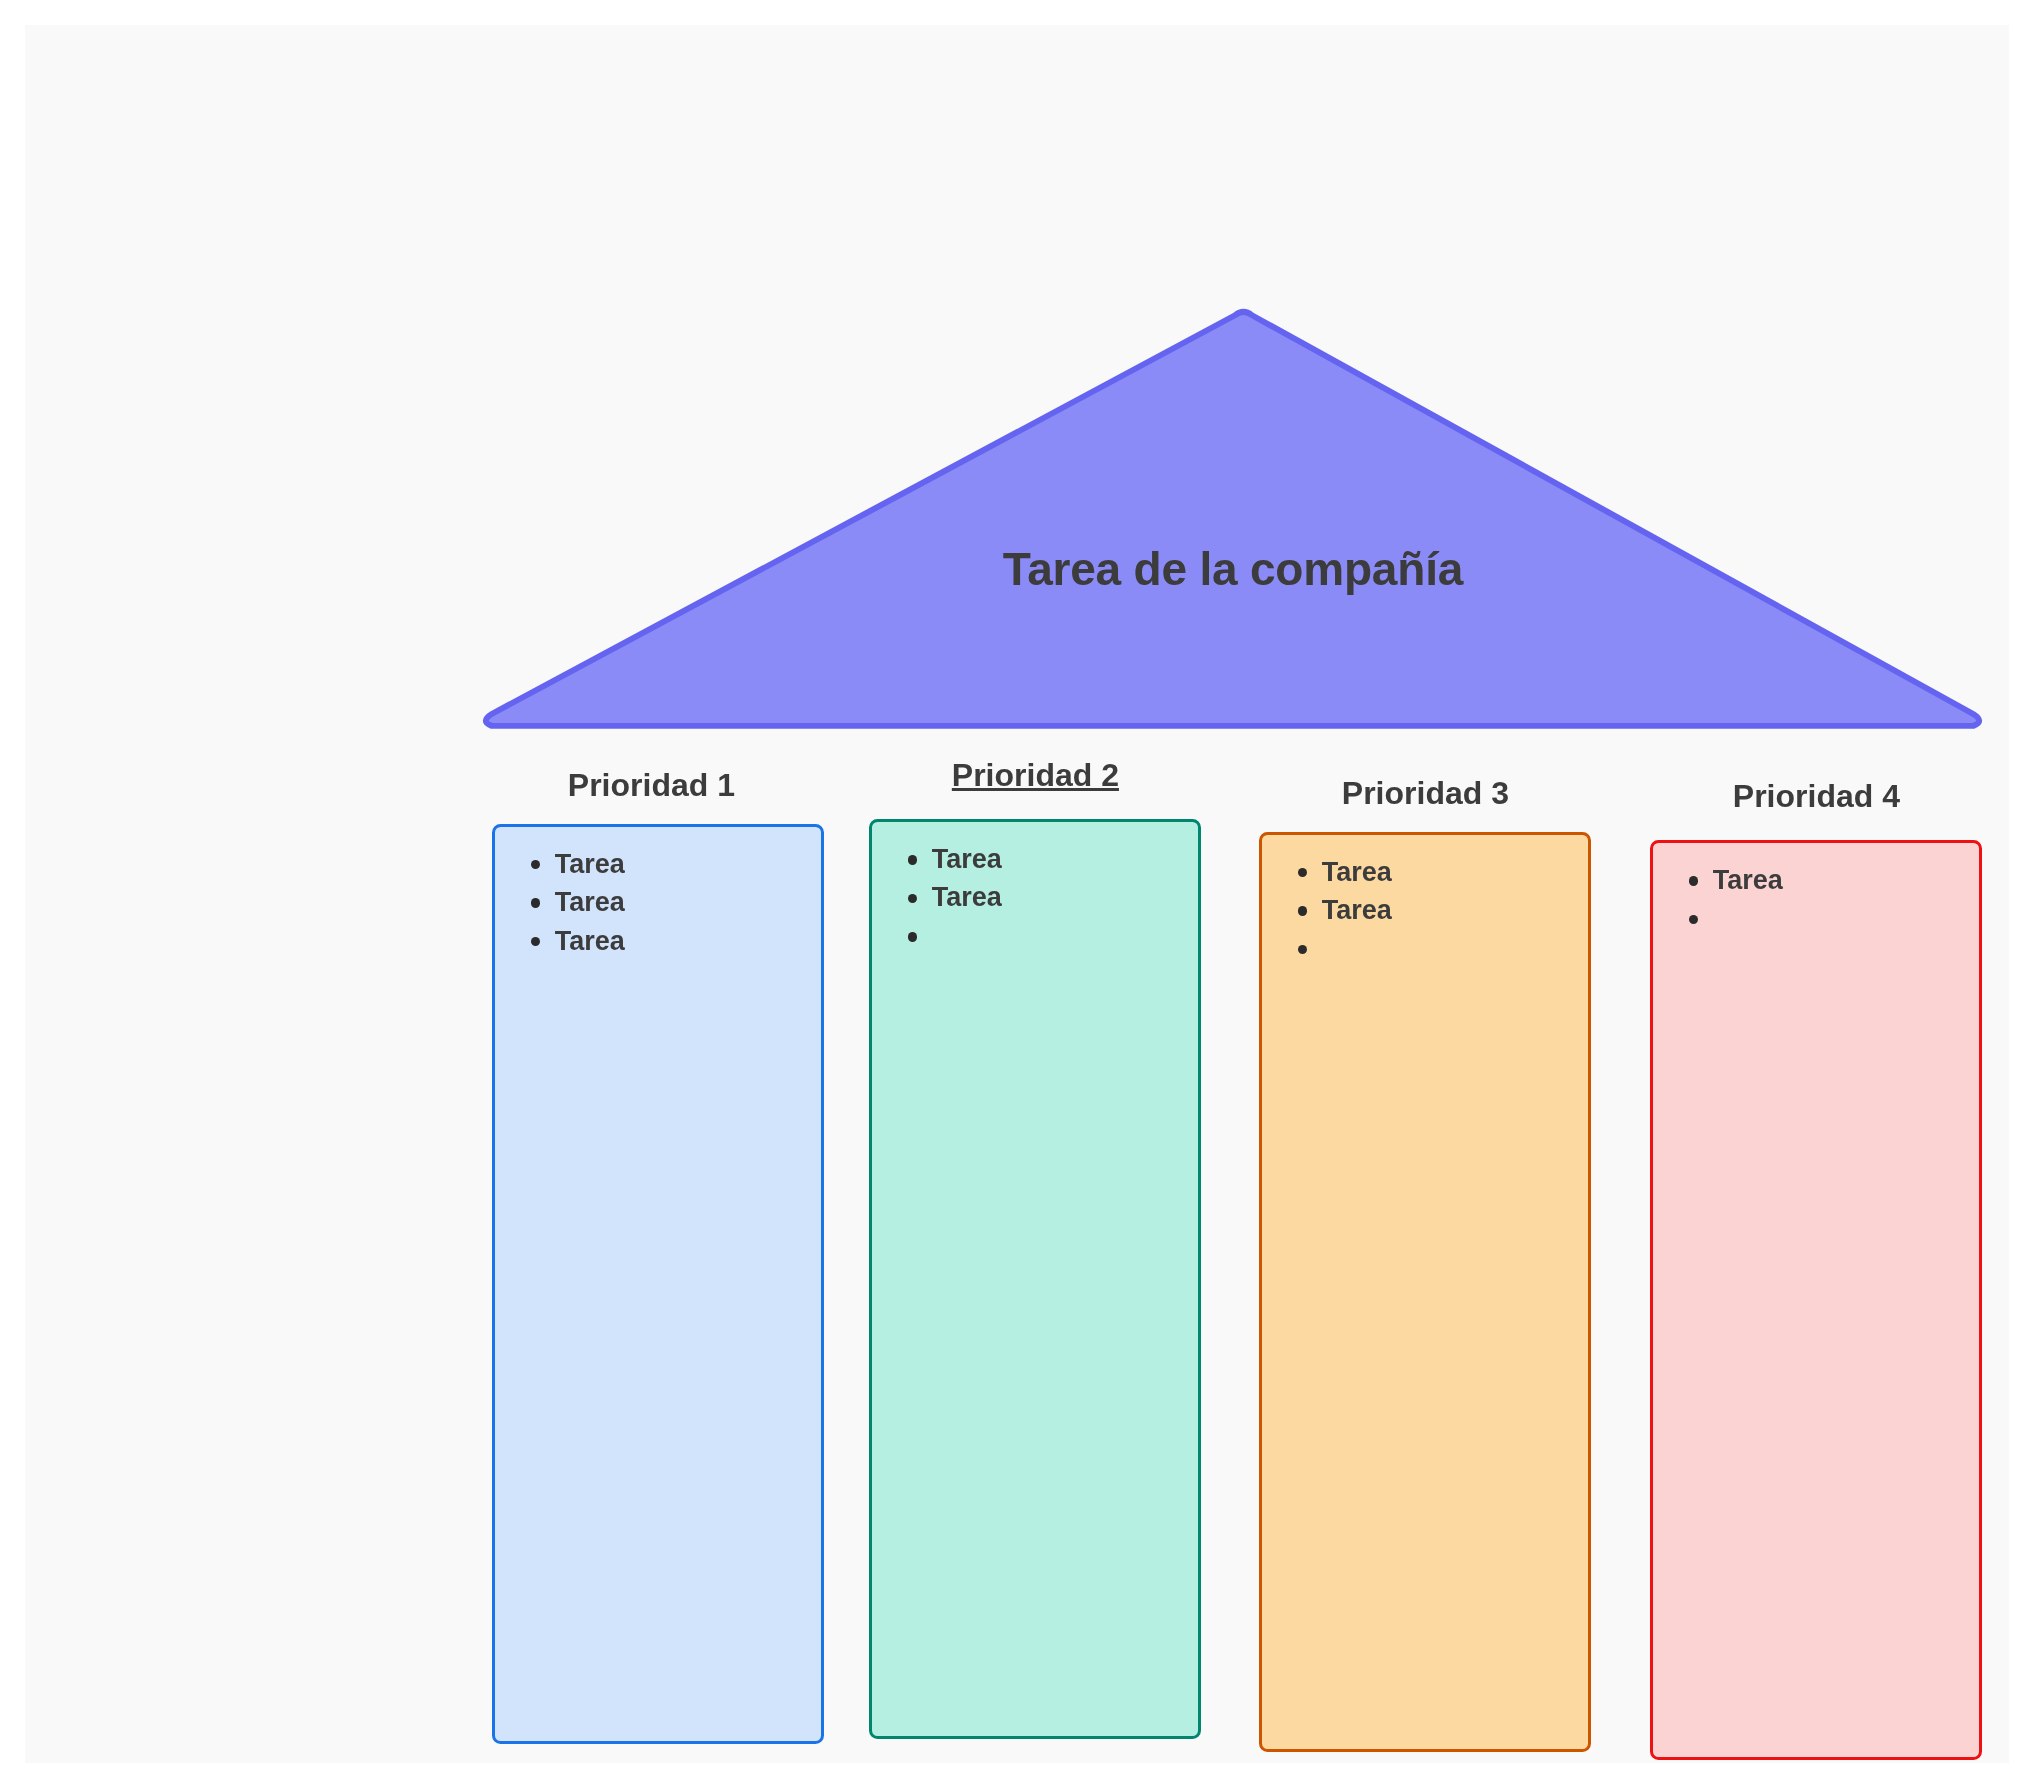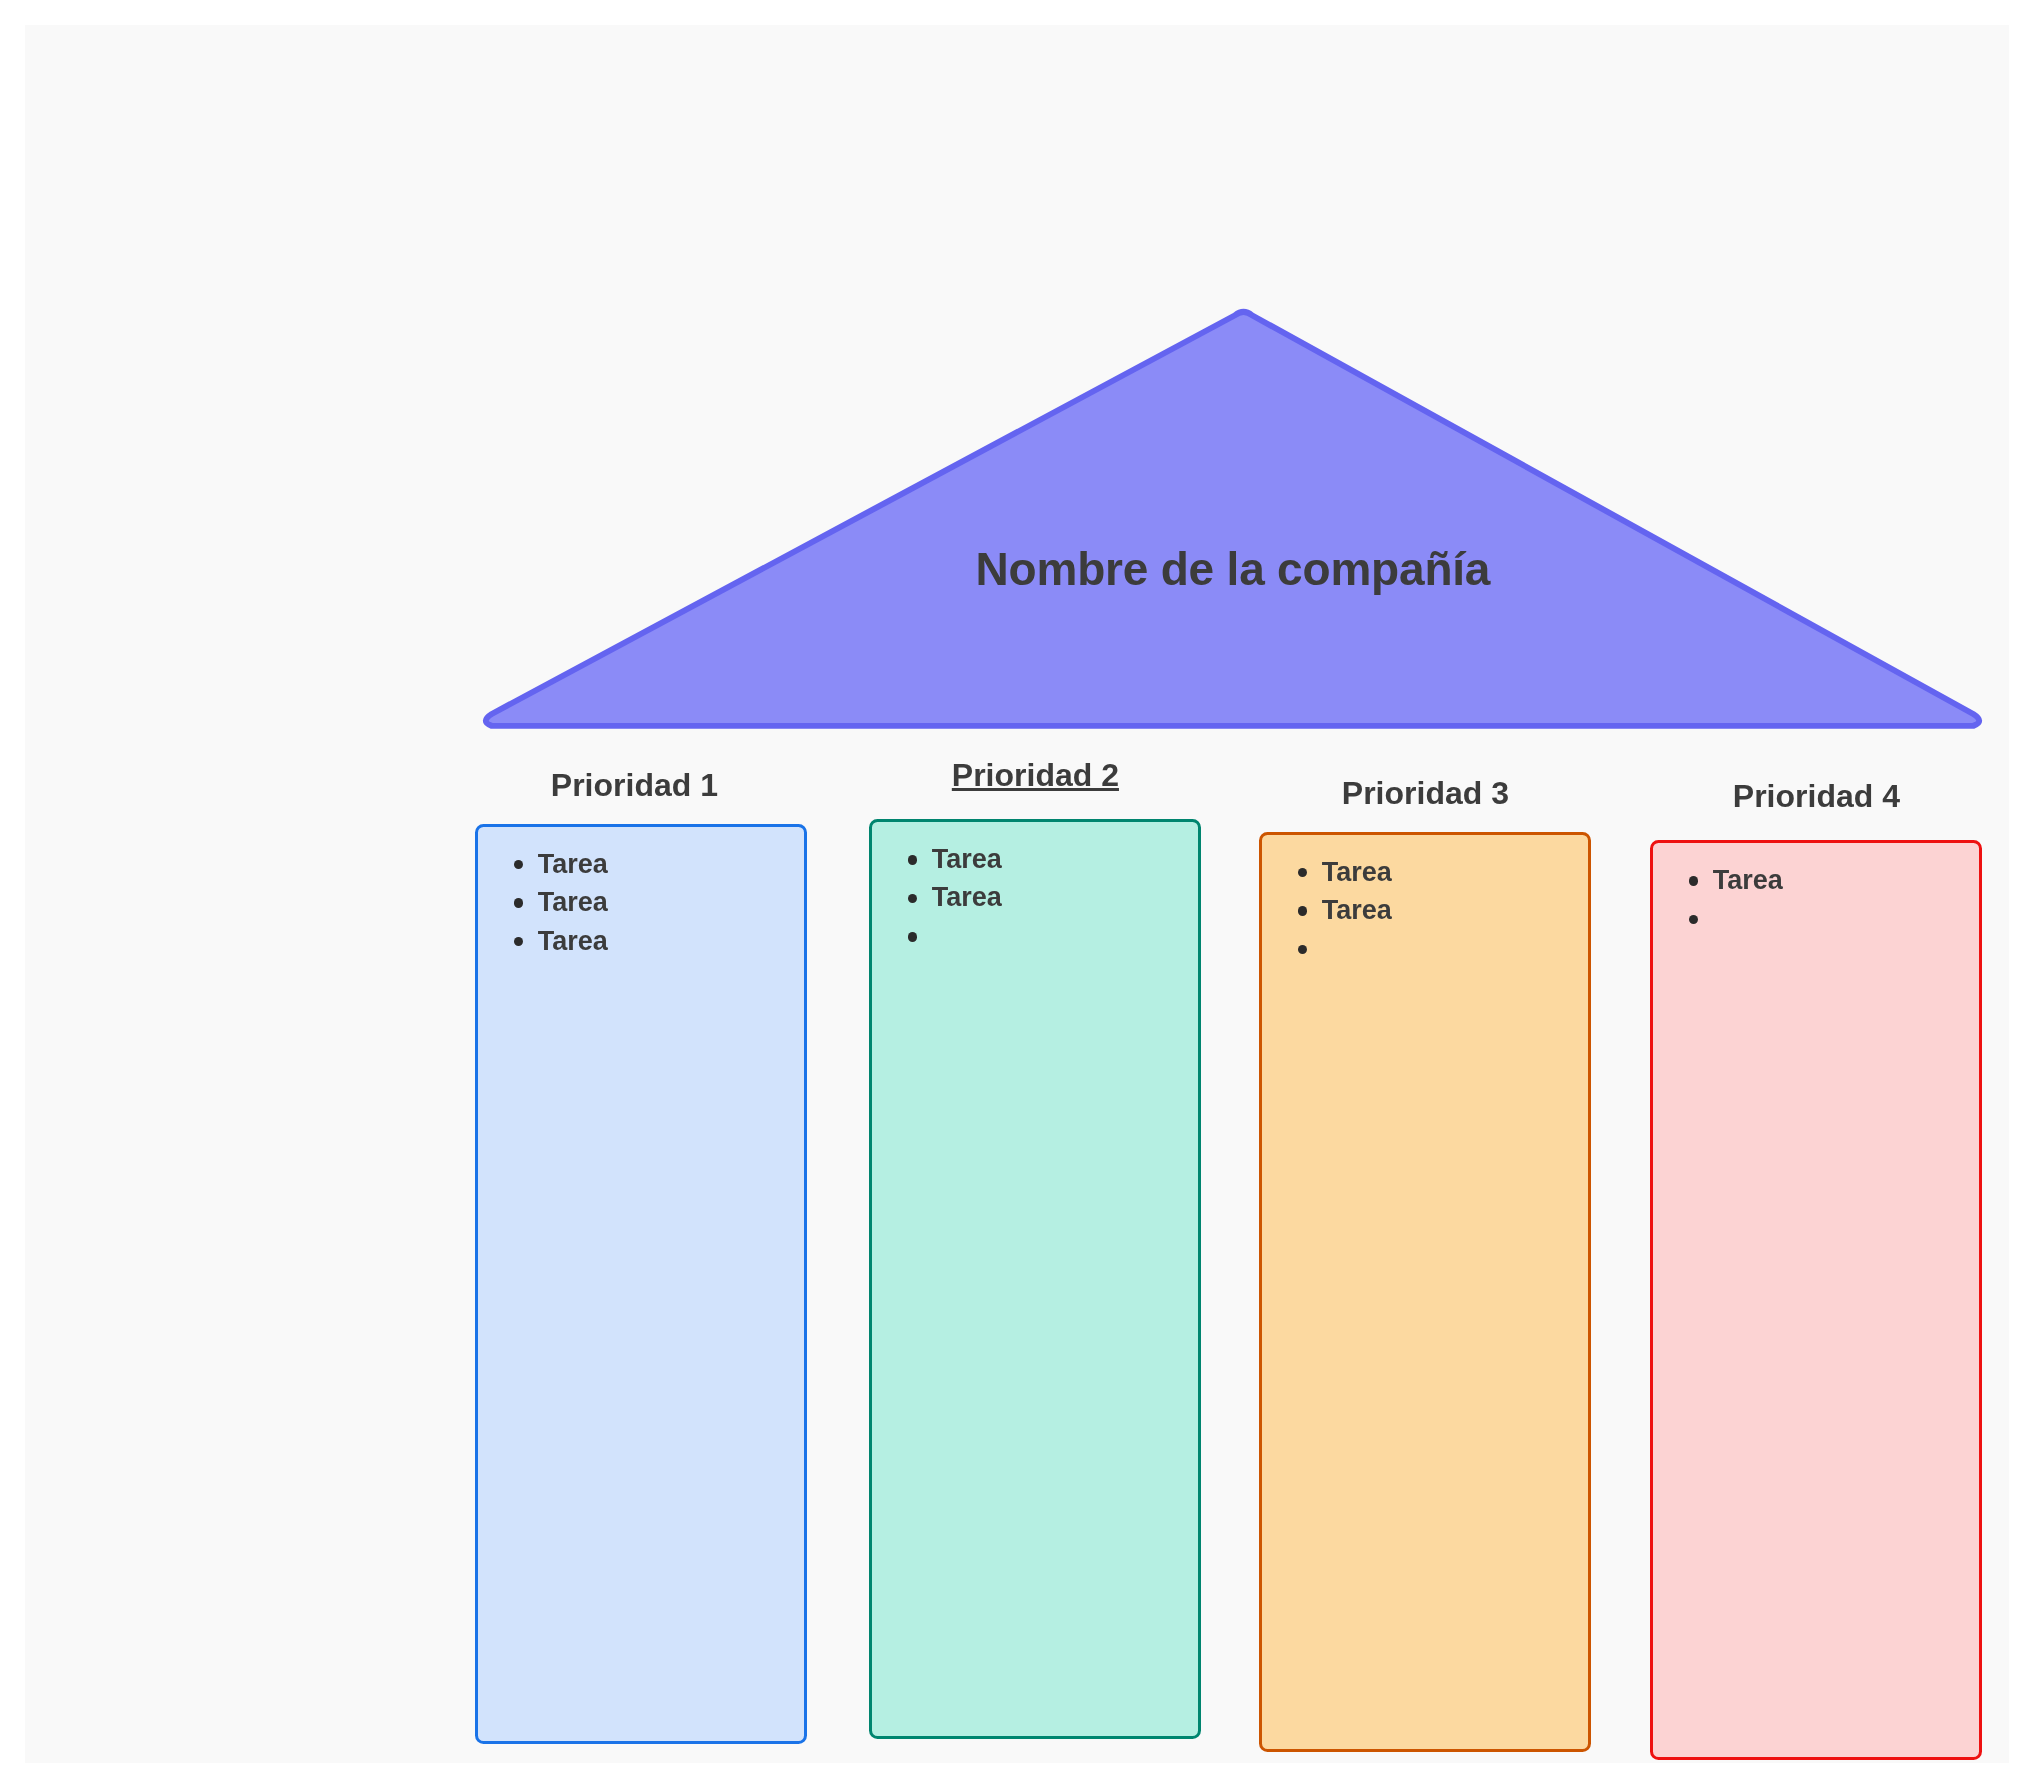--- a/index.html
+++ b/index.html
@@ -79,21 +79,21 @@
     white-space: nowrap;
     letter-spacing: -0.2px;
   }
 
   
   .pillar {
     position: absolute;
     top: 729px;
     width: 332px;
   }
-  .pillar.p1 { left: 436px; padding-left: 14px; }
+  .pillar.p1 { left: 453px; padding-left: 14px; }
   .pillar.p2 { left: 844px; }
   .pillar.p3 { left: 1234px; }
   .pillar.p4 { left: 1625px; }
 
   .pillar-title {
     text-align: center;
     font-size: 32px;
     font-weight: bold;
     color: #3c3c3c;
     line-height: 39px;
@@ -145,21 +145,21 @@
 </head>
 <body>
 
 <div id="canvas">
 
 
   <div id="roof-wrap">
     <svg id="roof-svg" viewBox="0 0 1790 515" xmlns="http://www.w3.org/2000/svg">
       <path d="M 898 18 Q 908 10 918 18 L 1770 489 Q 1784 498 1770 503 L 20 503 Q 6 498 20 489 Z" fill="#8b8bf7" stroke="#6464f0" stroke-width="7" stroke-linejoin="round"></path>
     </svg>
-    <div id="roof-label">Nombre de la compañía</div>
+    <div id="roof-label">Tarea de la compañía</div>
   </div>
 
   <div class="pillar p1">
     <div class="pillar-title">Prioridad 1</div>
     <div class="pillar-card" style="background:#d2e3fc; border-color:#1a73e8;">
       <ul class="task-list">
         <li class="task-item">Tarea</li>
         <li class="task-item">Tarea</li>
         <li class="task-item">Tarea</li>
       </ul>

